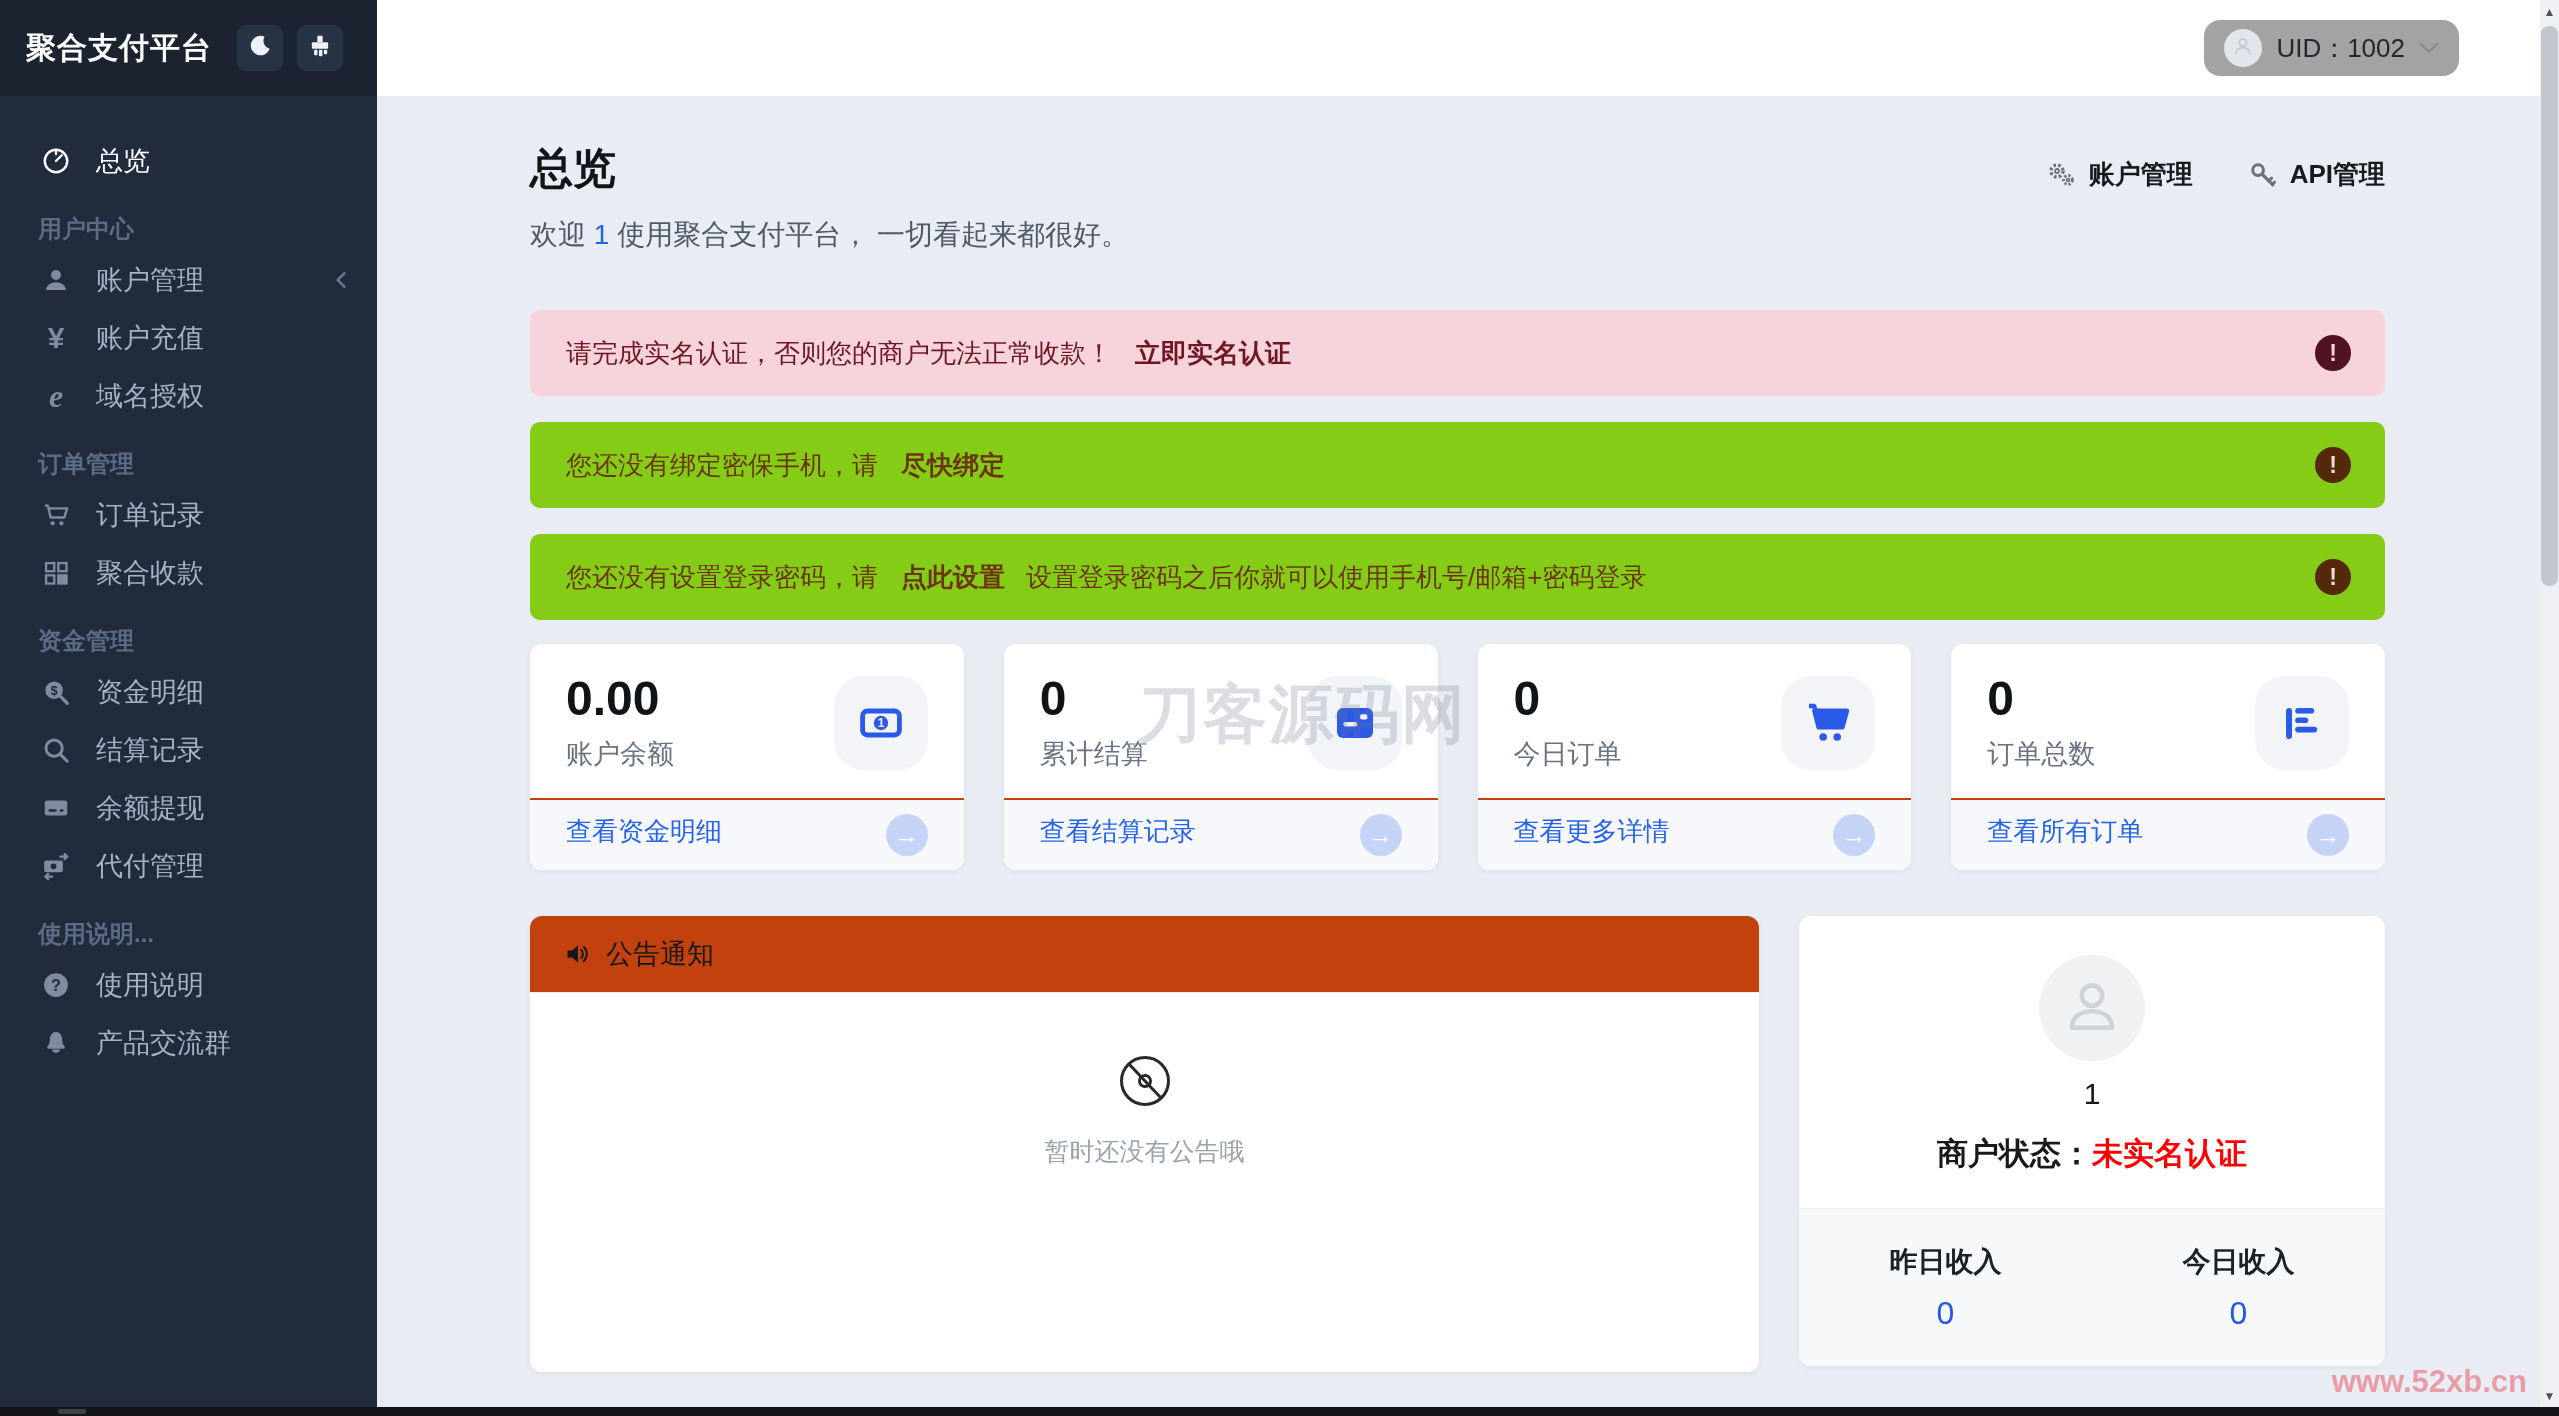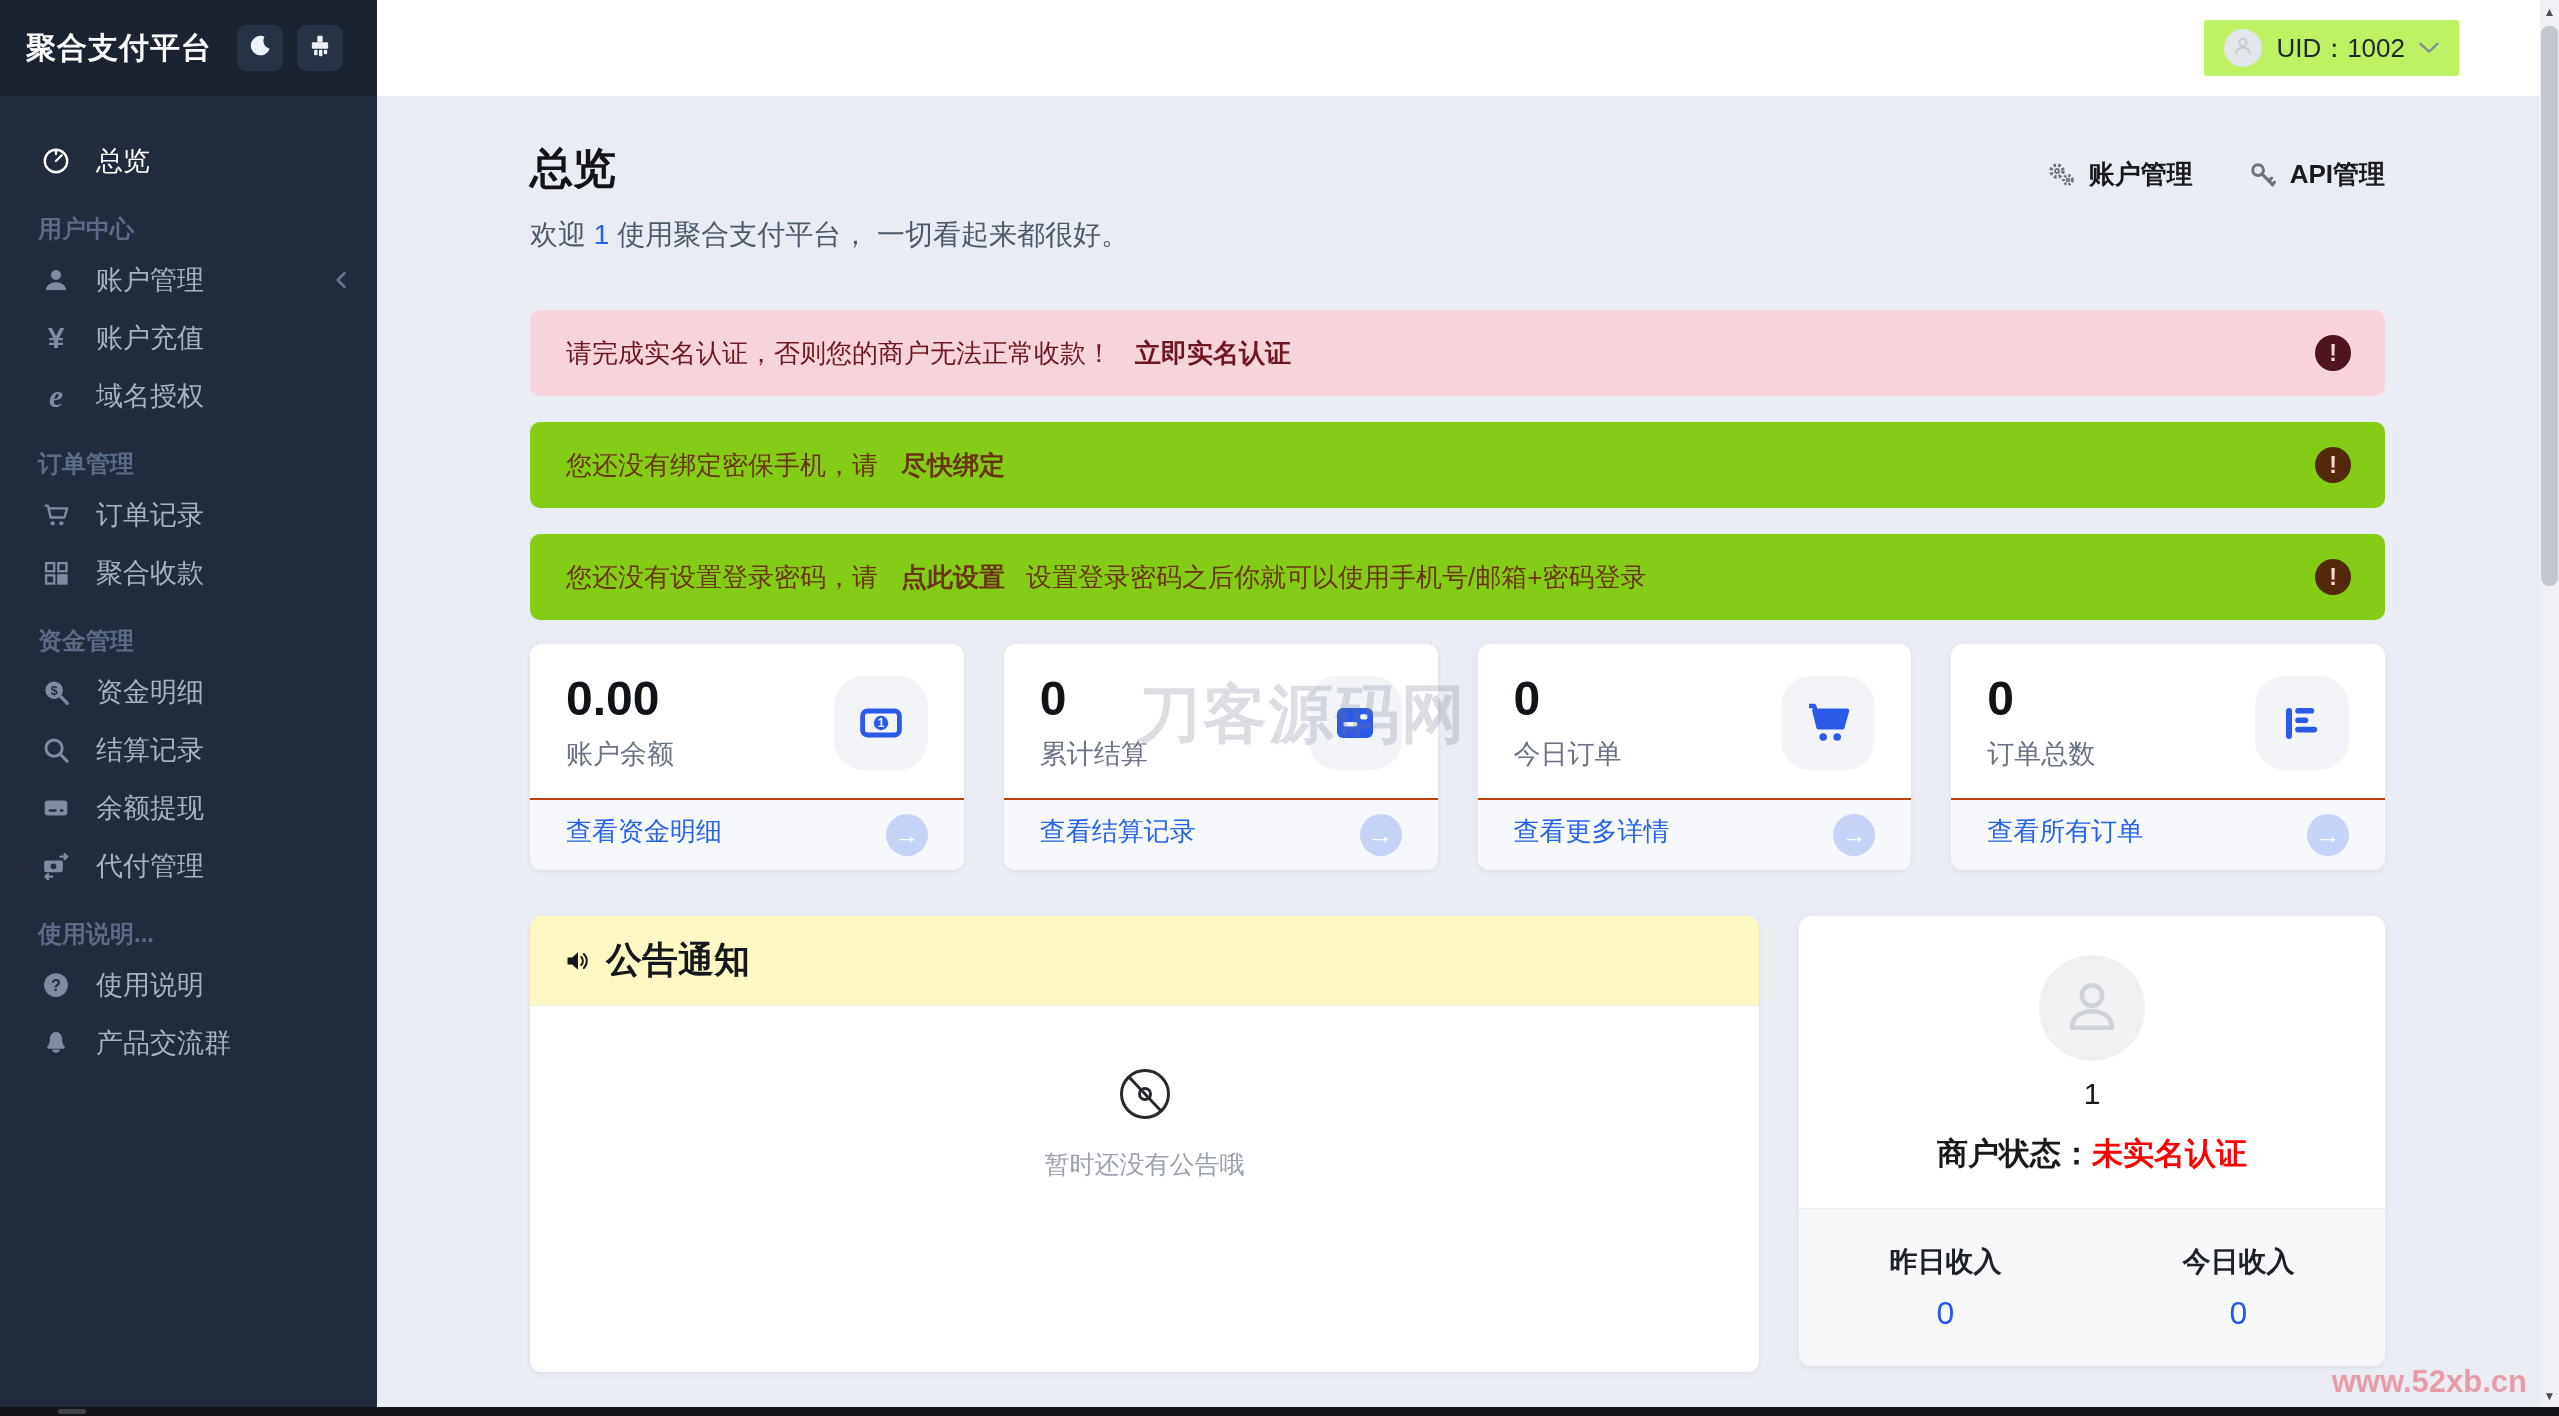--- a/index.html
+++ b/index.html
@@ -22,21 +22,21 @@
   .nav-item.active { color:#fff; }
   .nav-item.active .ni { color:#fff; }
   .nav-section { margin:23px 0 6px; padding-left:38px; color:#5c6c87; font-size:24px; font-weight:bold; }
   .nav-chevron { margin-left:auto; color:#66718a; display:flex; }
   .ie-glyph { font-family:"Liberation Serif","DejaVu Serif",serif; font-style:italic; font-weight:bold; font-size:32px; line-height:1; }
   .yen-glyph { font-size:30px; font-weight:bold; line-height:1; }
 
   
   .content-col { flex:1; display:flex; flex-direction:column; min-width:0; }
   .topbar { height:96px; background:#fff; display:flex; align-items:center; justify-content:flex-end; padding-right:100px; flex-shrink:0; }
-  .uid-pill { height:56px; background:#bef264; border-radius:3px; display:flex; align-items:center; gap:14px; padding:0 20px; cursor:pointer; }
+  .uid-pill { height:56px; background:#a3a3a3; border-radius:16px; display:flex; align-items:center; gap:14px; padding:0 20px; cursor:pointer; }
   .uid-avatar { width:38px; height:38px; border-radius:50%; background:#e2e5e9; display:flex; align-items:center; justify-content:center; color:#c3c8cf; }
   .uid-text { font-size:26px; color:#23272e; }
   .main { flex:1; padding:44px 174px 0 153px; overflow:hidden; }
 
   .title-row { display:flex; justify-content:space-between; align-items:flex-end; }
   .page-title { font-size:43px; font-weight:bold; color:#121418; }
   .quick-links { display:flex; gap:56px; padding-bottom:6px; }
   .quick-link { display:flex; align-items:center; gap:13px; font-size:26px; font-weight:bold; color:#17191d; cursor:pointer; }
   .quick-link .qi { color:#6d7278; display:flex; }
   .subtitle { margin-top:18px; font-size:28px; color:#4e5a69; }
@@ -58,21 +58,21 @@
   .card-num { font-size:48px; font-weight:bold; color:#101419; line-height:1.05; }
   .card-label { margin-top:12px; font-size:27px; color:#6a7383; }
   .card-iconbox { width:94px; height:94px; border-radius:30px; background:#f2f4f8; display:flex; align-items:center; justify-content:center; color:#2b59e8; }
   .card-footer { background:#f7f8fb; border-top:2px solid #c2410c; padding:14px 36px; display:flex; align-items:flex-start; justify-content:space-between; }
   .card-link { color:#2563eb; font-size:26px; cursor:pointer; }
   .arrow-circle { width:42px; height:42px; border-radius:50%; background:#c4d3f6; color:#fff; display:flex; align-items:center; justify-content:center; font-size:25px; font-weight:bold; cursor:pointer; }
 
   .panels { margin-top:46px; display:grid; grid-template-columns:1fr 586px; gap:40px; align-items:start; }
   .panel { background:#fff; border-radius:12px; box-shadow:0 2px 6px rgba(25,35,60,.05); overflow:hidden; }
   .panel-left { height:456px; }
-  .panel-header { background:#fef9c3; border-bottom:1px solid #eceef2; padding:20px 34px; display:flex; align-items:center; gap:14px; font-size:36px; font-weight:bold; color:#15181d; }
+  .panel-header { background:#c2410c; border-bottom:1px solid #eceef2; padding:20px 34px; display:flex; align-items:center; gap:14px; font-size:27px; font-weight:normal; color:#15181d; }
   .panel-header .ph-icon { display:flex; color:#15181d; }
   .panel-body-empty { display:flex; flex-direction:column; align-items:center; padding-top:60px; gap:20px; color:#9aa2ad; font-size:25px; }
   .empty-icon { color:#26292e; }
 
   .panel-right { height:450px; display:flex; flex-direction:column; }
   .merchant-body { flex:1; display:flex; flex-direction:column; align-items:center; justify-content:center; padding-top:6px; }
   .merchant-avatar { width:106px; height:106px; border-radius:50%; background:#f0f1f3; color:#cfd3d9; display:flex; align-items:center; justify-content:center; }
   .merchant-uid { margin-top:16px; font-size:30px; color:#17191d; }
   .merchant-status { margin-top:22px; font-size:31px; font-weight:bold; color:#17191d; }
   .merchant-status .red { color:#fe0000; }

